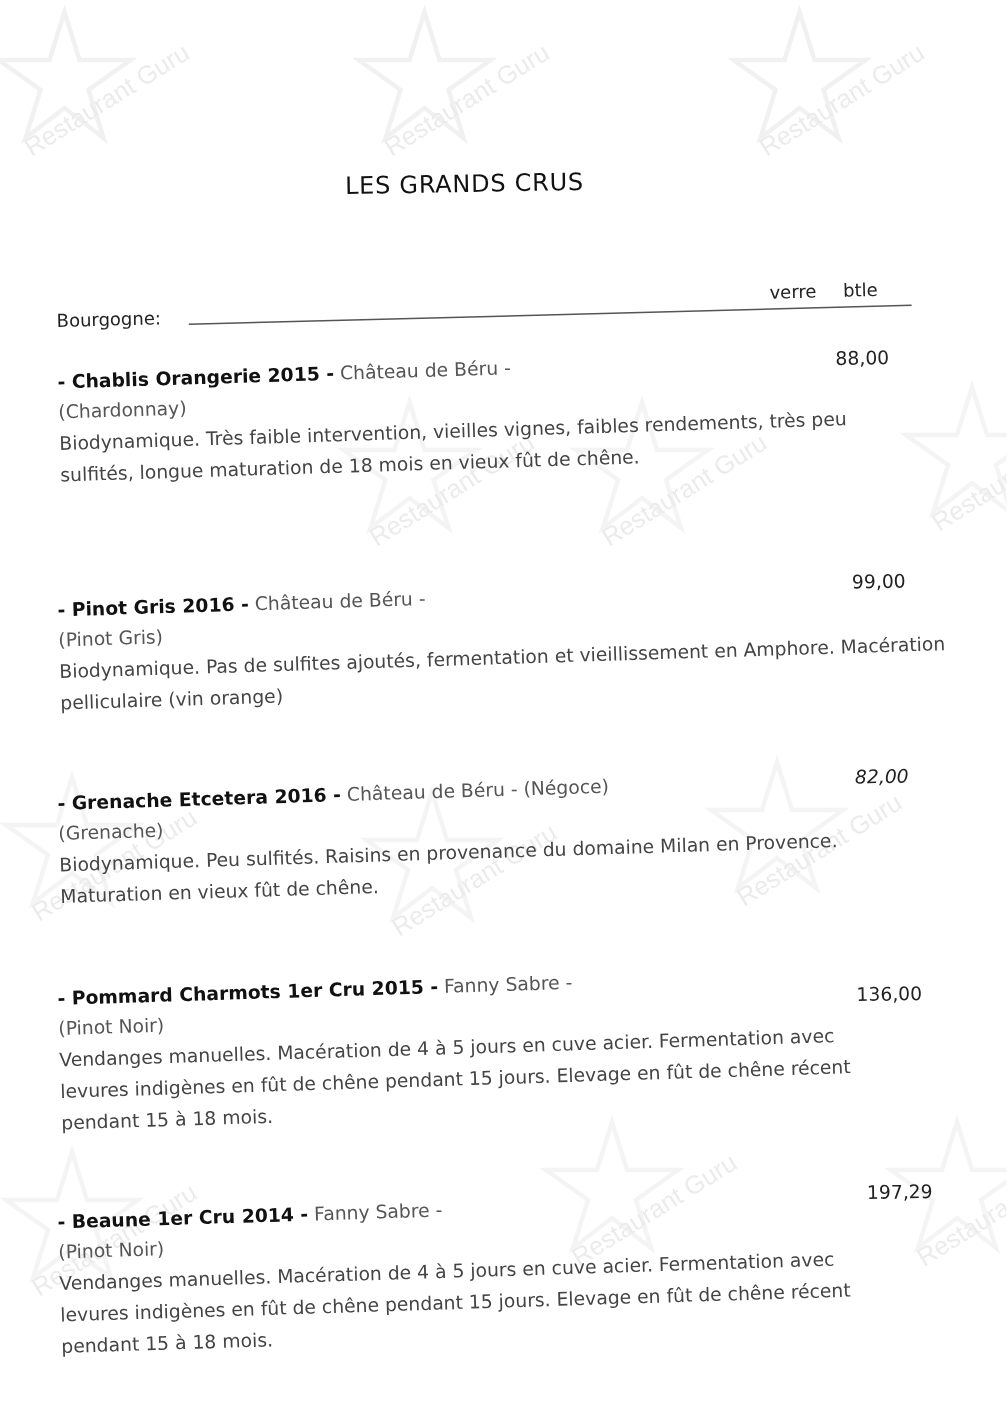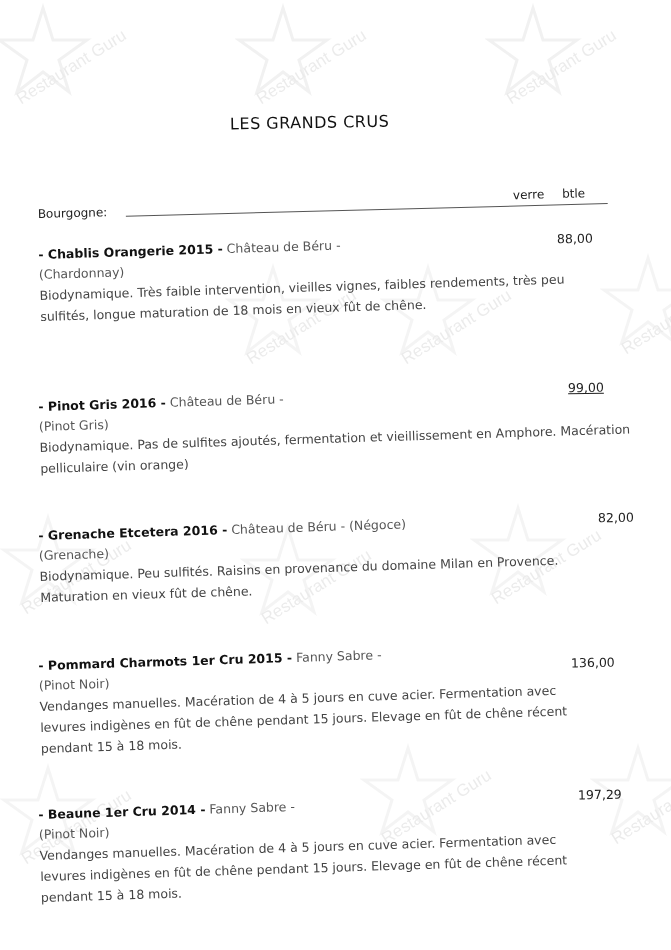--- a/index.html
+++ b/index.html
@@ -211,31 +211,31 @@
   <div class="price" style="left:557px; top:231px;">88,00</div>
 
   <div class="wine" style="top:397px;">
     <div class="line1">
       <span class="name">- Pinot Gris 2016 -</span>
       <span class="producer">Château de Béru -</span>
     </div>
     <div class="grape">(Pinot Gris)</div>
     <div class="desc" style="width:610px;">Biodynamique. Pas de sulfites ajoutés, fermentation et vieillissement en Amphore. Macération pelliculaire (vin orange)</div>
   </div>
-  <div class="price" style="left:568px; top:380px;text-decoration:underline;">99,00</div>
+  <div class="price" style="left:568px; top:380px;">99,00</div>
 
   <div class="wine" style="top:526px;">
     <div class="line1">
       <span class="name">- Grenache Etcetera 2016 -</span>
       <span class="producer">Château de Béru - (Négoce)</span>
     </div>
     <div class="grape">(Grenache)</div>
     <div class="desc" style="width:540px;">Biodynamique. Peu sulfités. Raisins en provenance du domaine Milan en Provence. Maturation en vieux fût de chêne.</div>
   </div>
-  <div class="price" style="left:598px; top:510px;">82,00</div>
+  <div class="price" style="left:570px; top:510px;font-style:italic;">82,00</div>
 
   <div class="wine" style="top:656px;">
     <div class="line1">
       <span class="name">- Pommard Charmots 1er Cru 2015 -</span>
       <span class="producer">Fanny Sabre -</span>
     </div>
     <div class="grape">(Pinot Noir)</div>
     <div class="desc" style="width:560px;">Vendanges manuelles. Macération de 4 à 5 jours en cuve acier. Fermentation avec levures indigènes en fût de chêne pendant 15 jours. Elevage en fût de chêne récent pendant 15 à 18 mois.</div>
   </div>
   <div class="price" style="left:571px; top:638px;margin-top:17px;">136,00</div>

